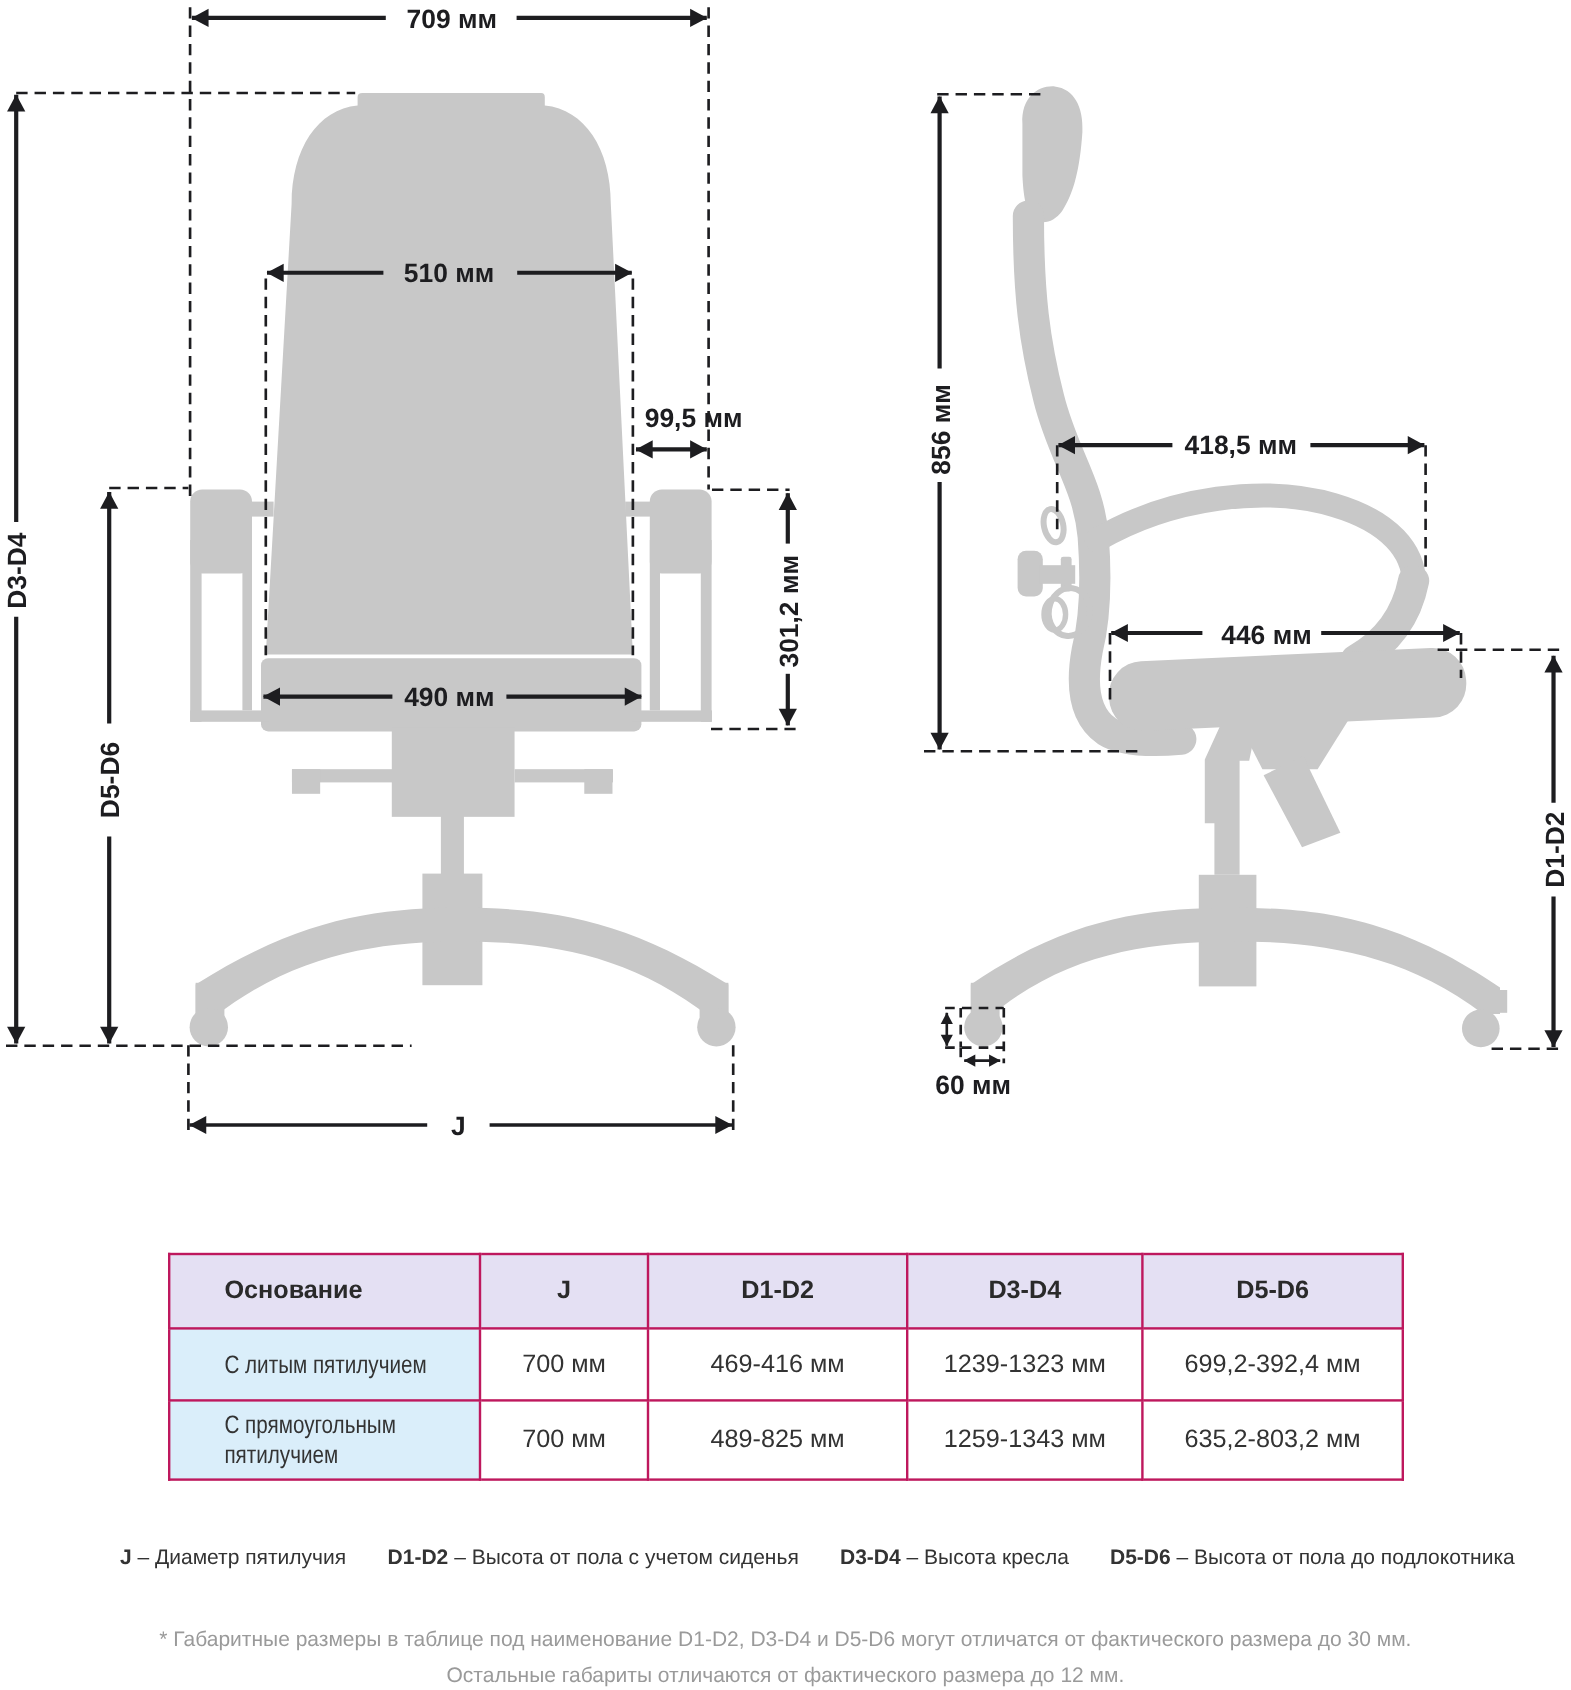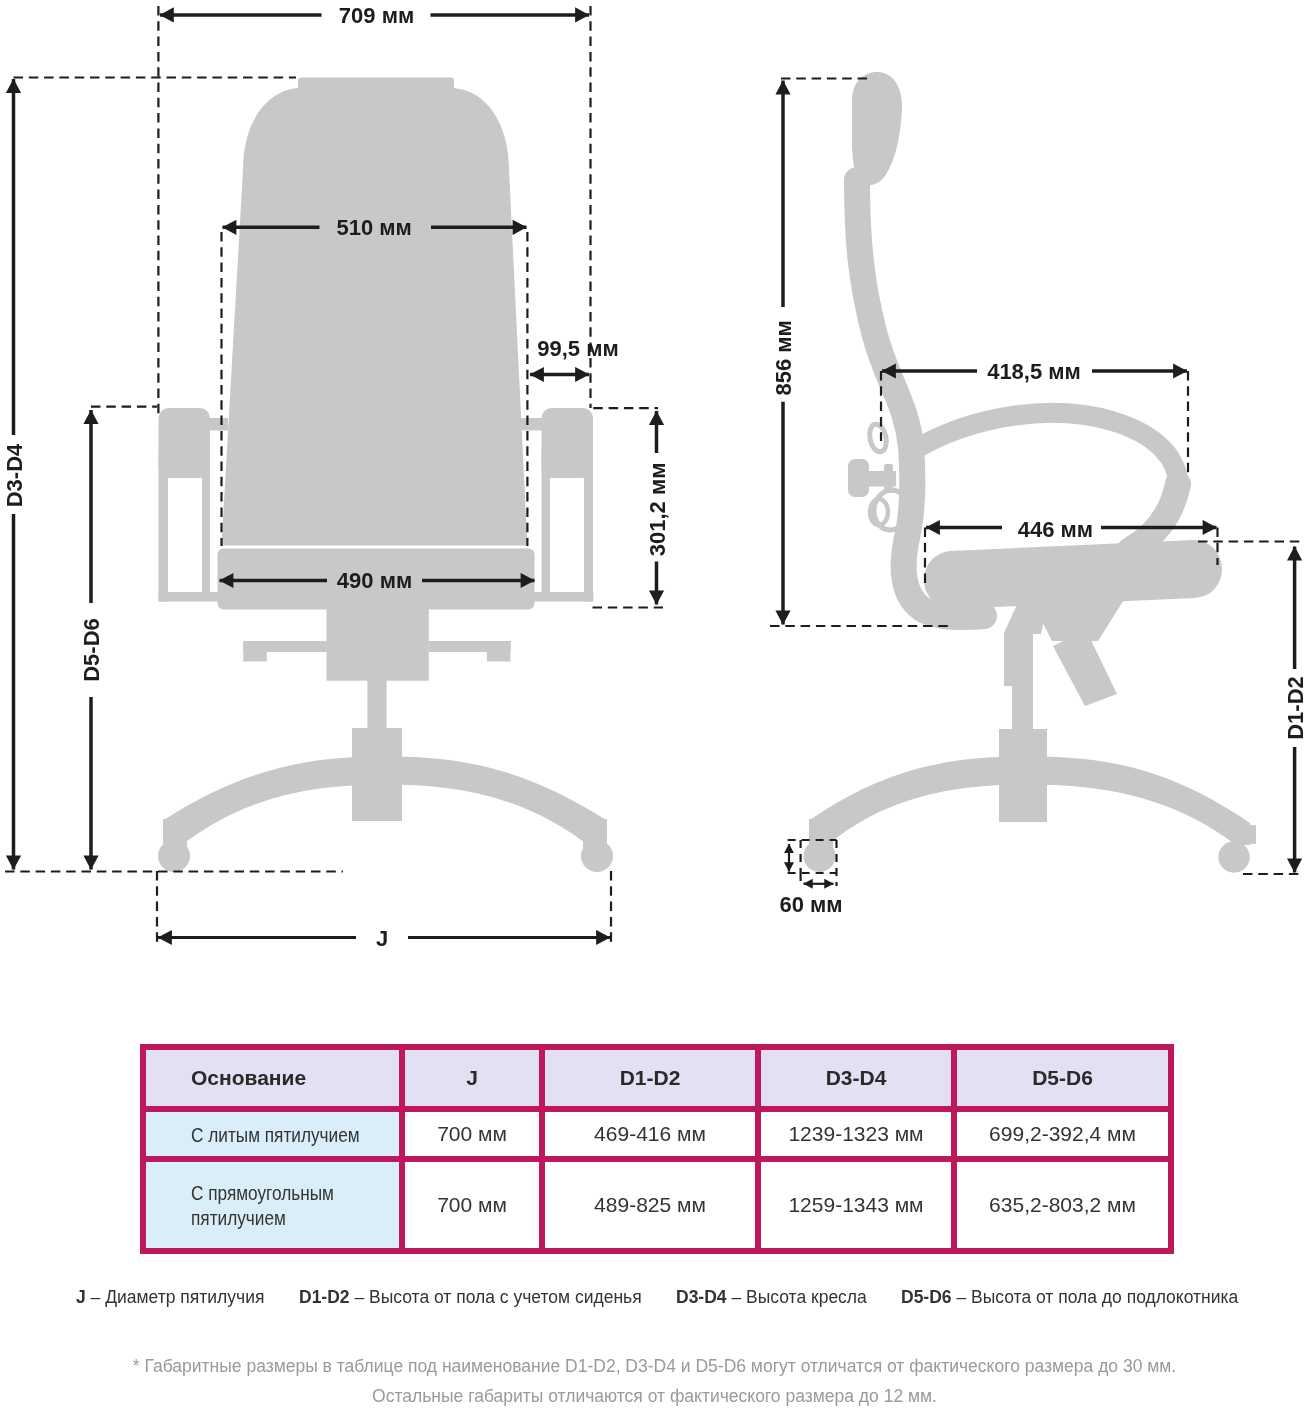--- a/index.html
+++ b/index.html
@@ -1,26 +1,26 @@
 <!DOCTYPE html>
 <html><head>
 <meta charset="utf-8">
 <style>
   html,body{margin:0;padding:0;background:#fff;}
   #page{position:relative;width:1309px;height:1408px;background:#fff;overflow:hidden;
         font-family:"Liberation Sans", sans-serif;}
   svg{position:absolute;left:0;top:0;}
   table.dim{position:absolute;left:140px;top:1044px;border-collapse:collapse;
         table-layout:fixed;font-family:"Liberation Sans", sans-serif;}
-  table.dim td{border:6px solid #be185d;font-size:21px;color:#333;text-align:center;vertical-align:middle;padding:0;}
+  table.dim td{border:2px solid #be185d;font-size:21px;color:#333;text-align:center;vertical-align:middle;padding:0;}
   table.dim td.h{background:#e4e0f3;font-weight:bold;color:#2a2a2a;}
   table.dim td.b{background:#daeefa;text-align:left;padding-left:45px;line-height:25px;}
   .cx{display:inline-block;transform:scaleX(0.82);transform-origin:0 50%;white-space:nowrap;}
   .legend{position:absolute;top:1287px;left:0;width:1309px;height:24px;font-size:17.5px;color:#333;}
-  .legend span{position:absolute;top:0;white-space:nowrap;}
+  .legend span{position:absolute;top:0;white-space:nowrap;margin-left:24px;}
   .fnote{position:absolute;top:1351px;left:0;width:1309px;text-align:center;
          font-size:17.5px;line-height:30px;color:#9a9a9a;}
 </style>
 </head>
 <body>
 <div id="page">
 <svg width="1309" height="1030" viewBox="0 0 1309 1030">
   <defs>
     <marker id="a" viewBox="0 0 15 17" markerWidth="15" markerHeight="17" refX="14.2" refY="8" orient="auto-start-reverse" markerUnits="userSpaceOnUse">
       <path d="M14.5,8 L0.3,0.4 L0.3,15.6 Z" fill="#1d1d20"></path>
@@ -170,28 +170,28 @@
         <col style="width:217px">
   </colgroup>
   <tbody>
         <tr style="height:62px">
     <td class="h" style="text-align:left;padding-left:45px;">Основание</td>
     <td class="h">J</td>
           <td class="h">D1-D2</td>
           <td class="h">D3-D4</td>
           <td class="h">D5-D6</td>
   </tr>
-  <tr style="height:50px">
+  <tr style="height:60px">
     <td class="b"><span class="cx">С литым пятилучием</span></td>
     <td>700 мм</td>
           <td>469-416 мм</td>
           <td>1239-1323 мм</td>
           <td>699,2-392,4 мм</td>
   </tr>
-  <tr style="height:92px">
+  <tr style="height:66px">
     <td class="b"><span class="cx">С прямоугольным<br>пятилучием</span></td>
     <td>700 мм</td>
           <td>489-825 мм</td>
           <td>1259-1343 мм</td>
           <td>635,2-803,2 мм</td>
   </tr>
 </tbody>
     </table>
 
 <div class="legend">

